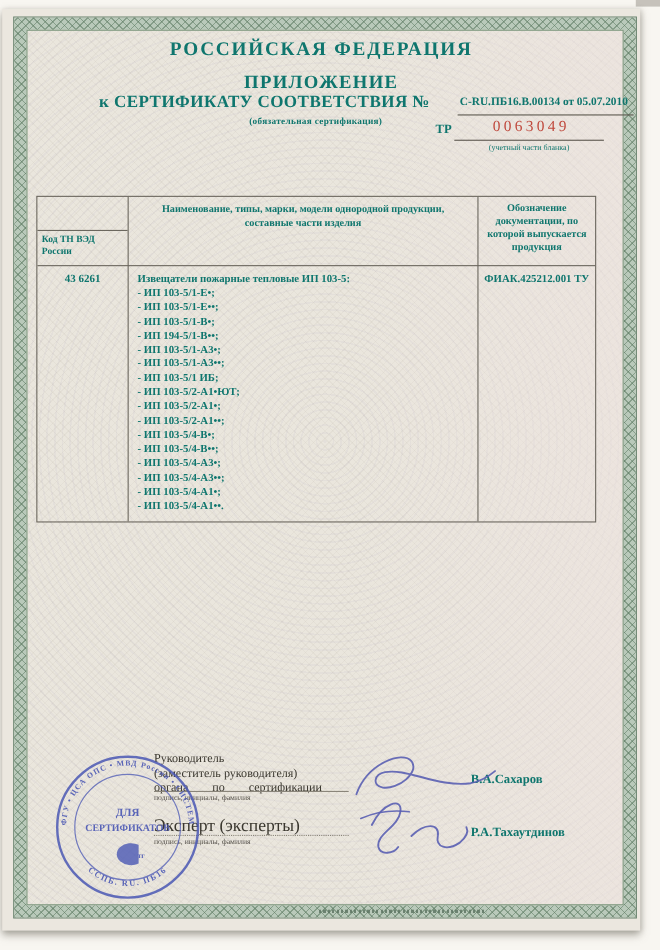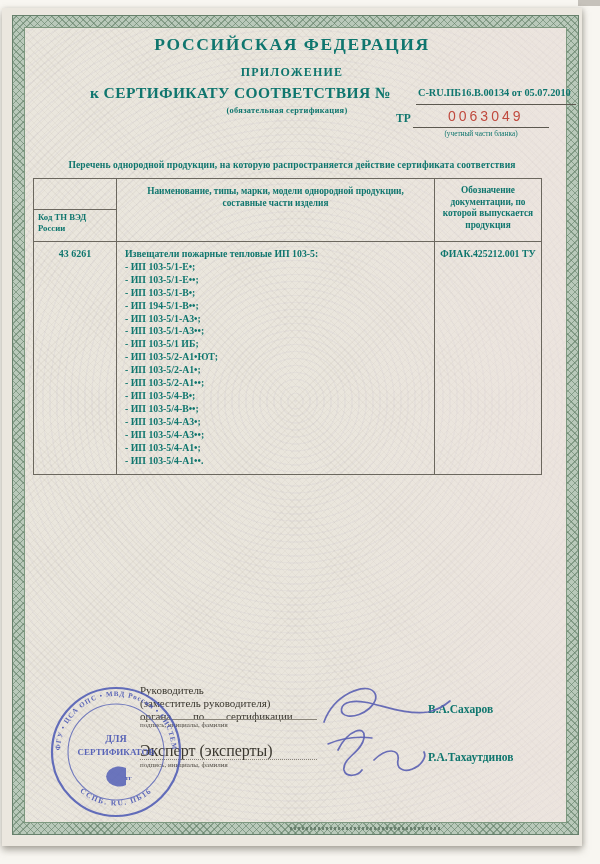--- a/index.html
+++ b/index.html
@@ -22,27 +22,27 @@
           repeating-linear-gradient(-45deg, rgba(150,140,125,.07) 0 1px, rgba(0,0,0,0) 1px 5px);}
   .microtext{position:absolute;left:288px;top:819px;width:152px;height:3px;
         background:repeating-linear-gradient(90deg, rgba(95,118,100,.85) 0 2px, rgba(0,0,0,0) 2px 4px);}
 
   .abs{position:absolute;}
   .ink{color:#0f766e;}
   .b{font-weight:bold;}
   .center{text-align:center;}
 
   .title-country{left:0;right:0;top:26px;font-size:17.5px;letter-spacing:1.6px;}
-  .title-appendix{left:0;right:0;top:57px;font-size:12px;letter-spacing:1.2px;}
+  .title-appendix{left:0;right:0;top:57px;font-size:17px;letter-spacing:1.2px;}
   .title-tocert{left:88px;top:76px;font-size:15.5px;letter-spacing:.4px;white-space:nowrap;}
   .cert-number{left:416px;top:79px;width:162px;font-size:10.3px;white-space:nowrap;}
   .cert-underline{left:414px;top:96px;width:160px;border-bottom:1px solid #5c584f;height:0;}
   .mandatory{left:150px;top:98px;width:270px;font-size:8.4px;letter-spacing:.3px;}
   .tr-label{left:394px;top:104px;font-size:11.5px;}
-  .blank-number{left:446px;top:100px;font-family:Liberation Sans, sans-serif;font-size:14px;
+  .blank-number{left:446px;top:100px;font-family:Liberation Serif, serif;font-size:14px;
                 letter-spacing:3px;color:#c04a3e;}
   .blank-underline{left:411px;top:119px;width:136px;border-bottom:1px solid #5c584f;height:0;}
   .blank-note{left:411px;top:121px;width:136px;font-size:7.3px;}
 
   .caption{left:25px;top:151px;width:530px;font-size:9.6px;letter-spacing:.1px;}
 
   .table{left:31px;top:170px;width:507px;height:295px;border:1px solid #6b675e;}
   .cell{position:absolute;box-sizing:border-box;font-size:9px;}
   .vline{position:absolute;top:0;bottom:0;width:0;border-left:1px solid #6b675e;}
   .hline{position:absolute;height:0;border-top:1px solid #6b675e;}
@@ -86,21 +86,20 @@
     <div class="abs center b ink title-appendix">ПРИЛОЖЕНИЕ</div>
     <div class="abs b ink title-tocert">к СЕРТИФИКАТУ СООТВЕТСТВИЯ  №</div>
     <div class="abs b ink cert-number">C-RU.ПБ16.В.00134 от 05.07.2010</div>
     <div class="abs cert-underline"></div>
     <div class="abs center b ink mandatory">(обязательная сертификация)</div>
     <div class="abs b ink tr-label">ТР</div>
     <div class="abs blank-number">0063049</div>
     <div class="abs blank-underline"></div>
     <div class="abs center ink blank-note">(учетный части бланка)</div>
 
-    <div class="abs center b ink caption">Перечень однородной продукции, на которую распространяется действие сертификата соответствия</div>
 
     <div class="abs table">
       <div class="vline" style="left:82px;"></div>
       <div class="vline" style="left:400px;"></div>
       <div class="hline" style="left:0;width:507px;top:62px;"></div>
       <div class="hline" style="left:0;width:82px;top:30px;"></div>
 
       <div class="cell b ink th-tnved">Код ТН ВЭД России</div>
       <div class="cell b ink th-products">Наименование, типы, марки, модели однородной продукции, составные части изделия</div>
       <div class="cell b ink th-docs">Обозначение документации, по которой выпускается продукция</div>

